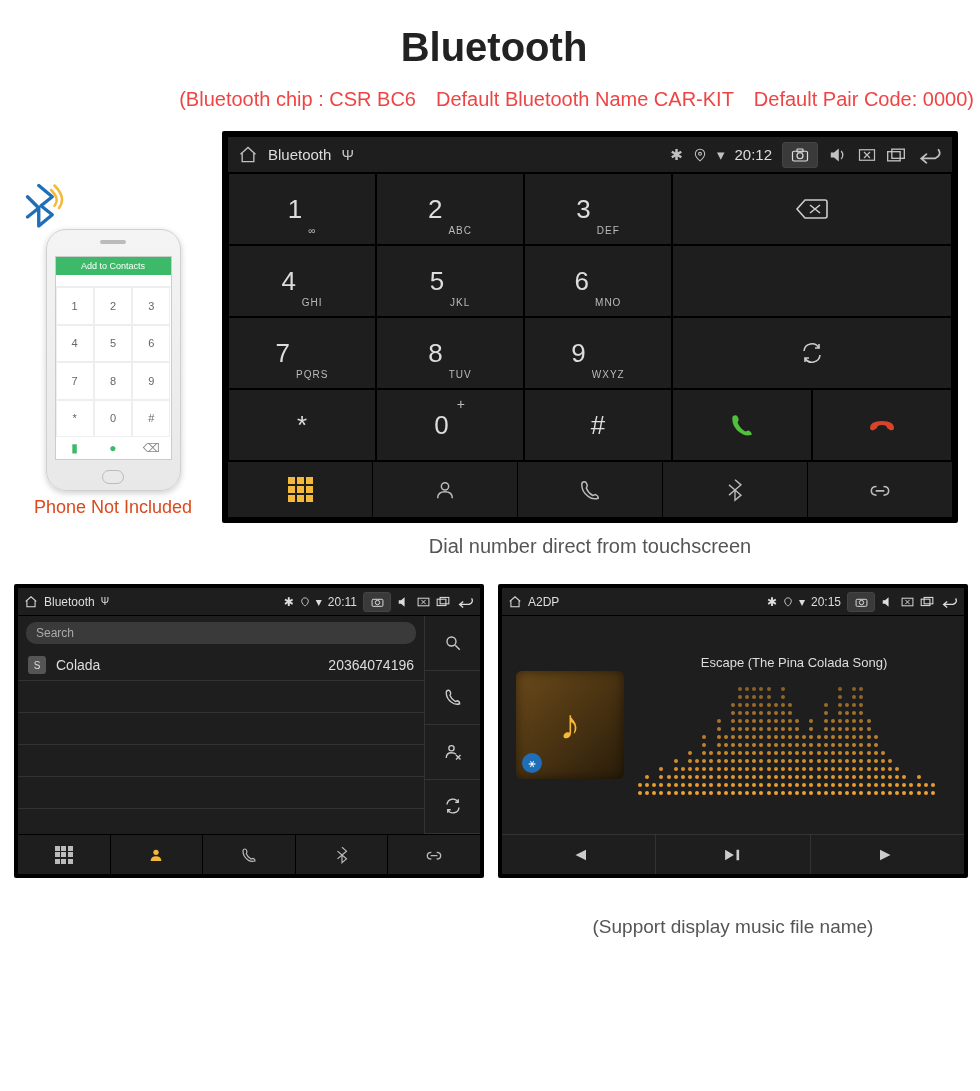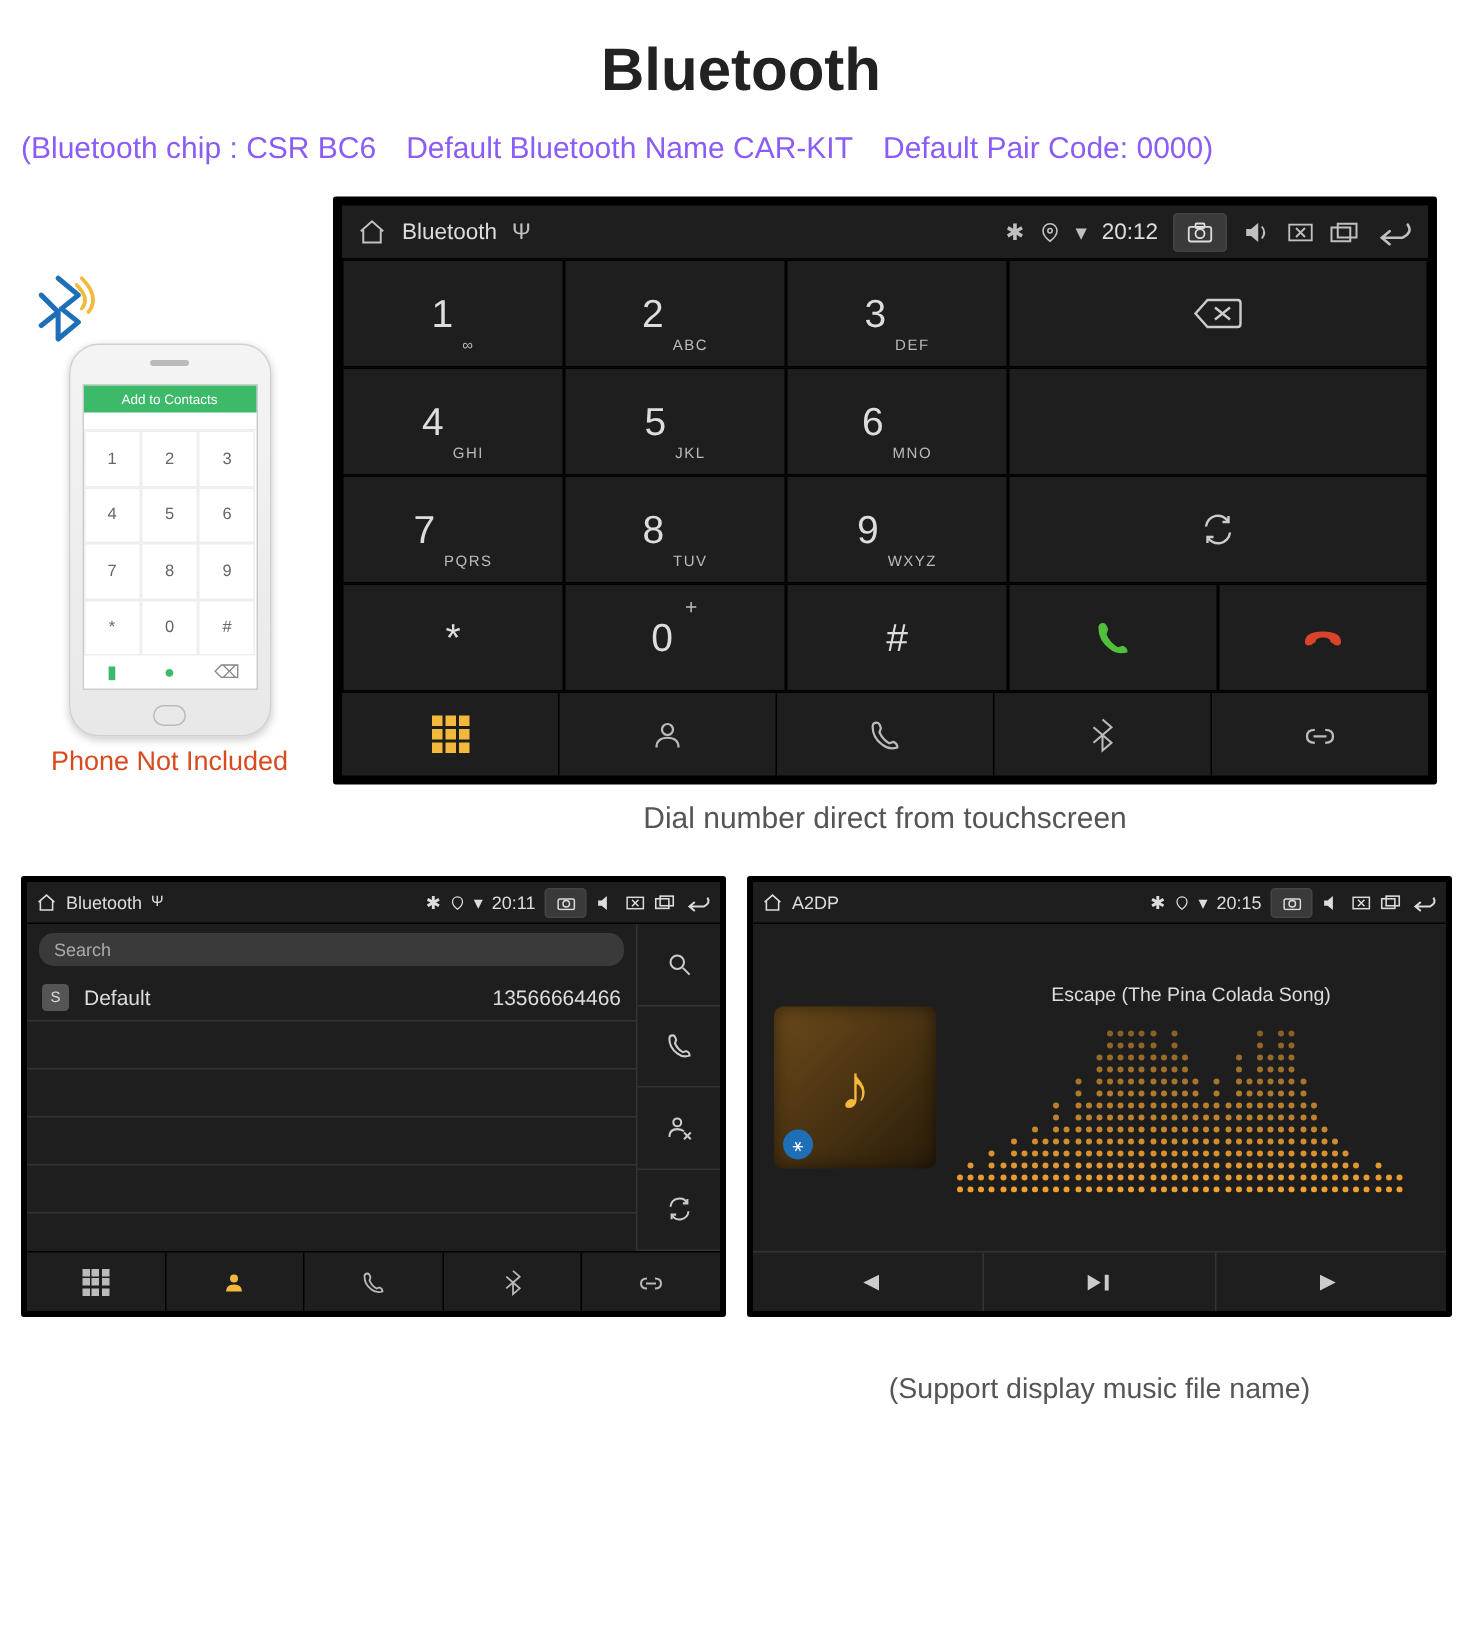--- a/index.html
+++ b/index.html
@@ -23,22 +23,22 @@
   }
   .description {
     font-size: 20px;
     text-align: center;
     color: #666;
     line-height: 1.4;
     margin: 0 40px 6px 40px;
   }
   .specs {
     font-size: 20px;
-    text-align: left;
-    color: #8b5cf6;
+    text-align: right;
+    color: #ef4444;
     margin-bottom: 20px;
   }
 
   
   .row1 {
     display: flex;
     align-items: flex-start;
     gap: 10px;
   }
   .phone-col {
@@ -583,22 +583,22 @@
               </svg>
             </span>
         </div>
         <div class="contacts-body">
           <div class="contacts-left">
             <div class="search-row">
               <span>Search</span>
             </div>
             <div class="contact-row">
               <span class="tag">S</span>
-              <span class="name">Default</span>
-              <span>13566664466</span>
+              <span class="name">Colada</span>
+              <span>20364074196</span>
             </div>
             <div class="hr"></div>
               <div class="hr"></div>
               <div class="hr"></div>
               <div class="hr"></div>
           </div>
           <div class="contacts-right">
             <div class="side-btn">
                 <svg width="18" height="18" viewBox="0 0 24 24" fill="none" stroke="#ccc" stroke-width="1.8">
                   <circle cx="10" cy="10" r="6"></circle>

